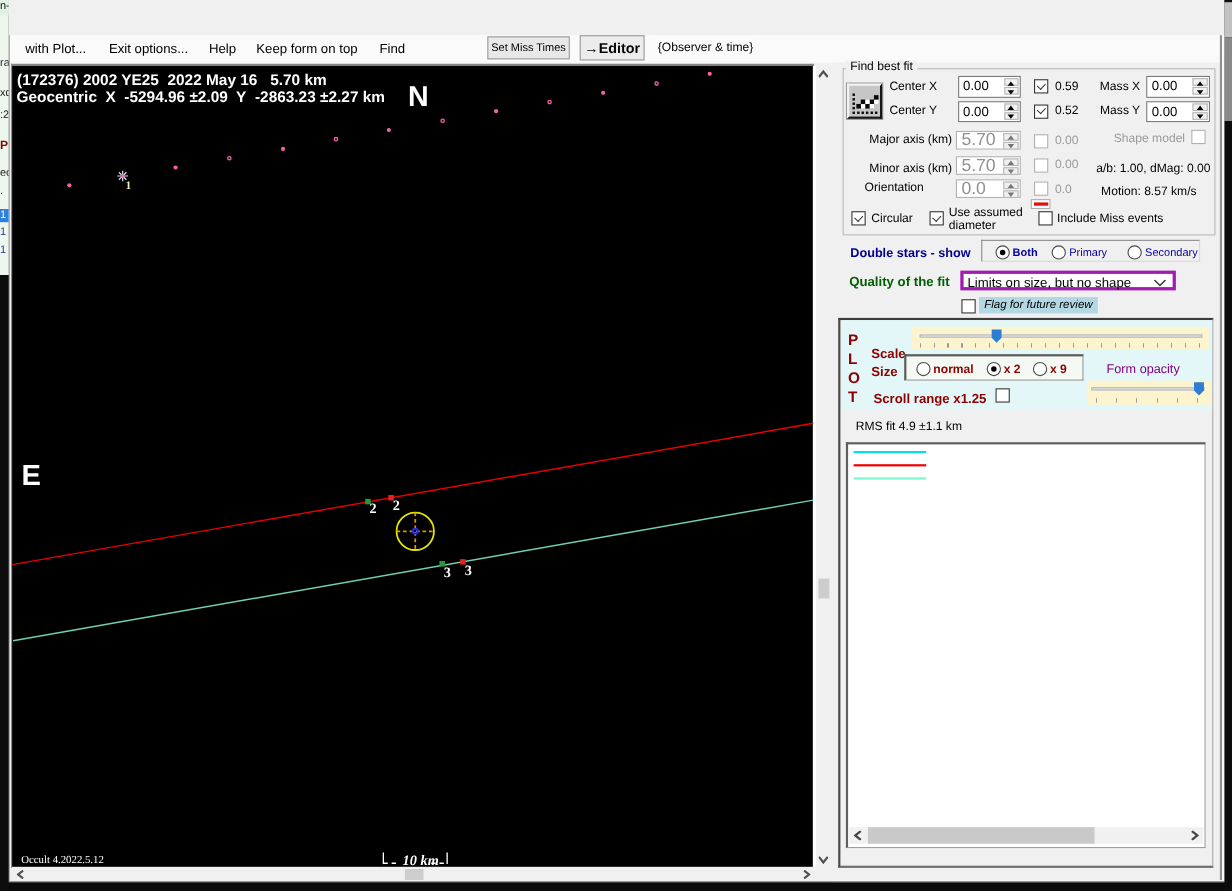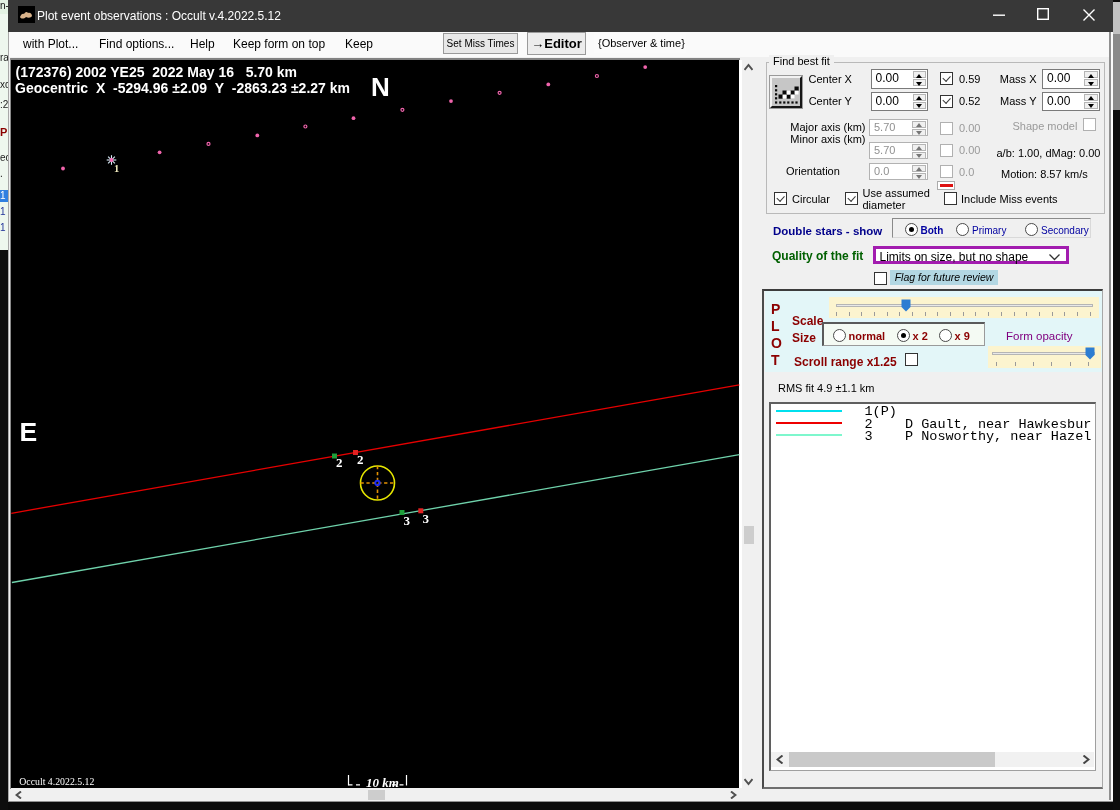--- a/index.html
+++ b/index.html
@@ -1,20 +1,20 @@
 <!DOCTYPE html>
 <html><head>
 <meta charset="utf-8">
 <style>
   * { margin:0; padding:0; box-sizing:border-box; }
   html,body { width:1120px; height:810px; overflow:hidden; background:#0a0a0a; }
   body { font-family:"Liberation Sans", sans-serif; position:relative; }
   .abs { position:absolute; white-space:nowrap; }
   .spin { width:57.5px; height:19.5px; background:#fff; border:1px solid #7a7a7a; font-size:12px; line-height:17px; padding-left:4px; color:#000; }
-  .spind { width:58.5px; height:17.5px; background:#fff; border:1px solid #b2b2b2; font-size:11px; line-height:15px; padding-left:4px; color:#909090; }
+  .spind { width:58.5px; height:17.5px; background:#fff; border:1px solid #b2b2b2; font-size:16px; line-height:15px; padding-left:4px; color:#909090; }
   .sp { position:absolute; right:1px; top:1px; width:13.5px; }
   .sp i { display:block; position:relative; height:7.2px; margin-bottom:1px; background:#f0f0f0; border:1px solid #b5b5b5; }
   .sp i::after { content:''; position:absolute; left:2.5px; width:0; height:0; border-left:3.2px solid transparent; border-right:3.2px solid transparent; }
   .sp i.u::after { top:1.5px; border-bottom:4px solid #000; }
   .sp i.d::after { top:1.5px; border-top:4px solid #000; }
   .spind .sp i.u::after { border-bottom-color:#777; }
   .spind .sp i.d::after { border-top-color:#777; }
   .cbx, .cbe, .cbd { width:13px; height:13px; background:#fff; border:1.6px solid #333; }
   .cbd { border-color:#b0b0b0; }
   .cbx::after { content:''; position:absolute; left:1.8px; top:1.6px; width:6.4px; height:3.8px; border-left:1.7px solid #3c3c3c; border-bottom:1.7px solid #3c3c3c; transform:rotate(-47deg); }
@@ -37,43 +37,27 @@
 <div class="abs" style="left:0;top:206px;width:8px;height:12px;font-size:10px;color:#223399;overflow:hidden;">1</div>
 <div class="abs" style="left:0;top:222px;width:8px;height:12px;font-size:10px;color:#223399;overflow:hidden;">1</div>
 <div class="abs" style="left:0;top:250px;width:8px;height:560px;background:#0d0d0d;"></div>
 
 <div class="abs" style="left:1113px;top:0;width:7px;height:810px;background:#0c0c0c;"></div>
 <div class="abs" style="left:1113px;top:2px;width:7px;height:32px;background:#c2c2c2;"></div>
 <div class="abs" style="left:1113px;top:34px;width:7px;height:76px;background:#8a8a8a;"></div>
 
 <div class="abs" style="left:8px;top:0;width:1105px;height:802px;background:#f0f0f0;overflow:hidden;">
 
-  <div class="abs" style="left:0;top:0;width:1105px;height:32px;background:#383838;">
-    <svg class="abs" style="left:10px;top:6px;" width="17" height="17">
-      <rect width="17" height="17" fill="#000"></rect>
-      <path d="M2 11 C3 8 5 7 6 8 C7 6 9 5 10 7 C12 6 14 8 14 10 C13 12 10 12 8 11 C6 13 3 13 2 11 Z" fill="#d8b28a"></path>
-    </svg>
-    <div class="abs" style="left:29px;top:9px;color:#ffffff;font-size:12px;">Plot event observations : Occult v.4.2022.5.12</div>
-    <svg class="abs" style="left:985px;top:14px;" width="12" height="3">
-        <rect width="12" height="1.4" y="0.5" fill="#fff"></rect>
-      </svg>
-    <svg class="abs" style="left:1029px;top:8px;" width="12" height="12">
-        <rect x="0.7" y="0.7" width="10.6" height="10.6" fill="none" stroke="#fff" stroke-width="1.4"></rect>
-      </svg>
-    <svg class="abs" style="left:1075px;top:9px;" width="12" height="12">
-        <path d="M0.5 0.5 L11.5 11.5 M11.5 0.5 L0.5 11.5" stroke="#fff" stroke-width="1.4"></path>
-      </svg>
-  </div>
 
   <div class="abs" style="left:0;top:32px;width:1105px;height:25px;background:#fafafa;">
     <div class="abs" style="left:15px;top:5px;font-size:12px;color:#000;">with Plot...</div>
-    <div class="abs" style="left:91px;top:5px;font-size:12px;color:#000;">Find options...</div>
+    <div class="abs" style="left:91px;top:5px;font-size:12px;color:#000;">Exit options...</div>
     <div class="abs" style="left:182px;top:5px;font-size:12px;color:#000;">Help</div>
     <div class="abs" style="left:225px;top:5px;font-size:12px;color:#000;">Keep form on top</div>
-    <div class="abs" style="left:337px;top:5px;font-size:12px;color:#000;">Keep</div>
+    <div class="abs" style="left:337px;top:5px;font-size:12px;color:#000;">Find</div>
     <div class="abs" style="left:435px;top:1px;width:75px;height:21px;background:#e8e8e8;border:1px solid #9a9a9a;font-size:10px;color:#000;text-align:center;line-height:19px;">Set Miss Times</div>
     <div class="abs" style="left:519px;top:0px;width:59px;height:23px;background:#ececec;border:1px solid #9a9a9a;font-size:13px;font-weight:bold;color:#000;text-align:center;line-height:21px;">→Editor</div>
     <div class="abs" style="left:586px;top:1px;width:92px;height:20px;background:#fbfbfb;font-size:11px;color:#000;padding-left:4px;line-height:20px;">{Observer &amp; time}</div>
   </div>
 
   <div class="abs" style="left:2px;top:57.5px;width:730px;height:2px;background:#828282;"></div>
   <div class="abs" style="left:2px;top:57.5px;width:1px;height:731px;background:#8a8a8a;"></div>
 
   <div class="abs" style="left:3px;top:59.5px;width:728.3px;height:728.5px;background:#000;"></div>
   <div class="abs" style="left:731.3px;top:59.5px;width:2.4px;height:728.5px;background:#ffffff;"></div>
@@ -220,21 +204,21 @@
     <div class="abs" style="left:30px;top:64px;width:79.5px;text-align:right;">Major axis (km)</div>
     <div class="abs spind" style="left:113px;top:61.5px;"><span class="sp">
           <i class="u"></i>
           <i class="d"></i>
         </span>5.70</div>
     <div class="abs cbd" style="left:184px;top:64.5px;"></div>
     <div class="abs gry" style="left:203px;top:65px;">0.00</div>
     <div class="abs gry" style="left:256.5px;top:62.5px;">Shape model</div>
     <div class="abs cbd" style="left:327px;top:60.5px;"></div>
 
-    <div class="abs" style="left:30px;top:76px;width:79.5px;text-align:right;">Minor axis (km)</div>
+    <div class="abs" style="left:30px;top:90px;width:79.5px;text-align:right;">Minor axis (km)</div>
     <div class="abs spind" style="left:113px;top:84.5px;"><span class="sp">
           <i class="u"></i>
           <i class="d"></i>
         </span>5.70</div>
     <div class="abs cbd" style="left:184px;top:86.5px;"></div>
     <div class="abs gry" style="left:203px;top:87px;">0.00</div>
     <div class="abs" style="left:240.5px;top:90px;">a/b: 1.00, dMag: 0.00</div>
 
     <div class="abs" style="left:30px;top:107.5px;width:79.5px;text-align:left;">Orientation</div>
     <div class="abs spind" style="left:113px;top:105.5px;"><span class="sp">
@@ -315,23 +299,20 @@
 
     <div class="abs" style="left:38px;top:297.5px;font-size:12px;font-weight:bold;color:#8b0000;">Scroll range x1.25</div>
     <div class="abs cbe" style="left:149px;top:295.5px;"></div>
 
     <div class="abs" style="left:22px;top:324.5px;font-size:11px;">RMS fit 4.9 ±1.1 km</div>
 
     <div class="abs" style="left:13px;top:344.5px;width:327px;height:369px;background:#fff;border-top:2px solid #5f5f5f;border-left:2px solid #5f5f5f;border-right:1px solid #9f9f9f;border-bottom:1px solid #9f9f9f;"></div>
     <div class="abs" style="left:19.7px;top:352.5px;width:66.3px;height:2px;background:#00e0ee;"></div>
     <div class="abs" style="left:19.7px;top:364.8px;width:66.3px;height:2.5px;background:#ee0000;"></div>
     <div class="abs" style="left:19.7px;top:377.3px;width:66.3px;height:2px;background:#7ef7cd;"></div>
-    <div class="abs" style="left:108.5px;top:349.2px;font-family:'Liberation Mono',monospace;font-size:13.5px;line-height:12.4px;white-space:pre;">1(P)
-2    D Gault, near Hawkesbur
-3    P Nosworthy, near Hazel</div>
 
     <div class="abs" style="left:15px;top:694.5px;width:323px;height:15.5px;background:#f1f1f1;">
       <svg class="abs" style="left:5px;top:3.5px" width="8" height="9">
           <path d="M6.5 0.5 L1.5 4.5 L6.5 8.5" fill="none" stroke="#444" stroke-width="2"></path>
         </svg>
       <svg class="abs" style="left:311px;top:3.5px" width="8" height="9">
           <path d="M1.5 0.5 L6.5 4.5 L1.5 8.5" fill="none" stroke="#444" stroke-width="2"></path>
         </svg>
       <div class="abs" style="left:18px;top:0.5px;width:206px;height:14.5px;background:#c9c9c9;"></div>
     </div>

